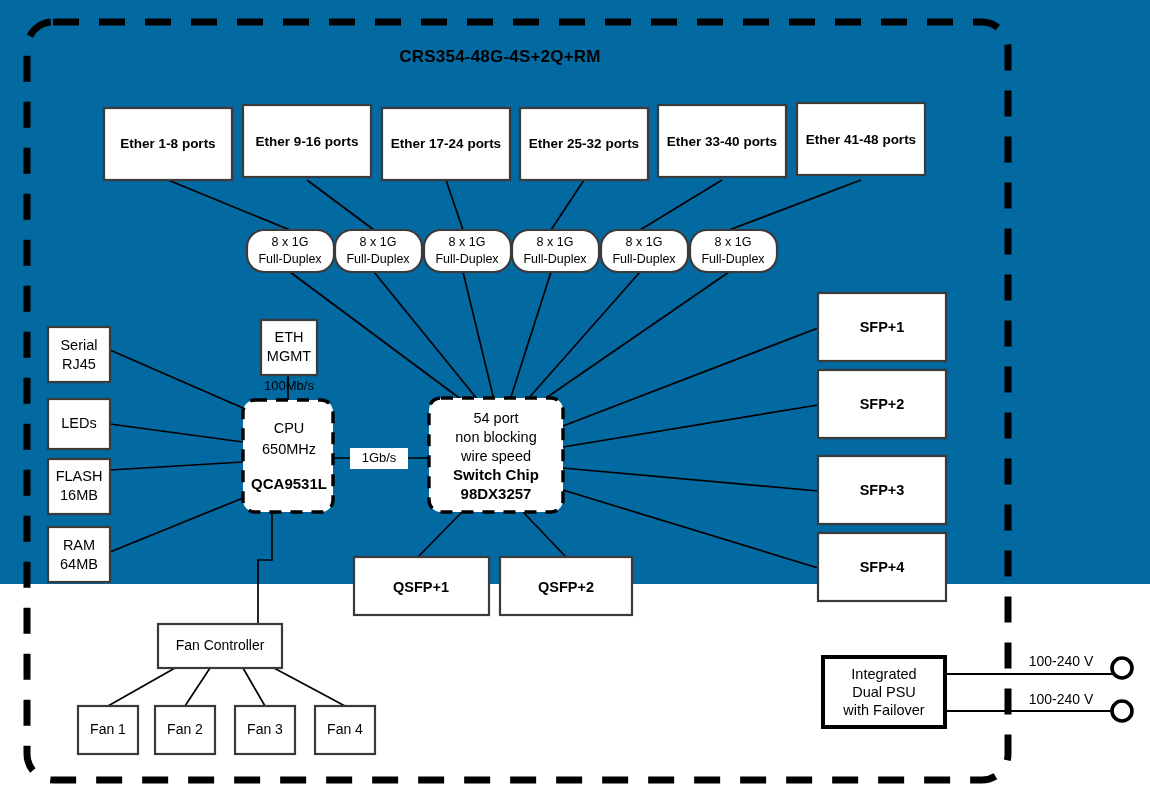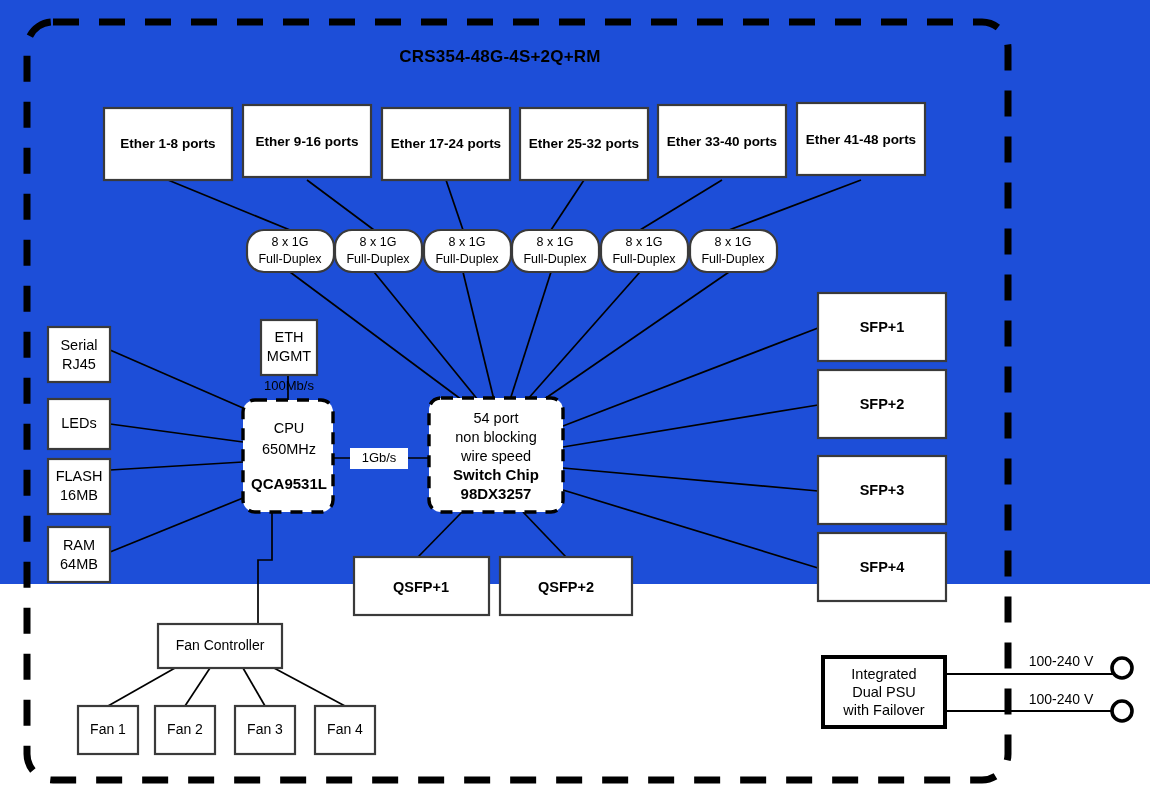--- a/index.html
+++ b/index.html
@@ -11,21 +11,21 @@
   body {
     font-family: "Liberation Sans", sans-serif;
     width: 1150px;
     height: 803px;
     overflow: hidden;
   }
   #diagram-root {
     position: relative;
     width: 1150px;
     height: 584px;
-    background: #1d4ed8;
+    background: #0369a1;
   }
   svg#diagram {
     display: block;
     width: 1150px;
     height: 803px;
   }
   .boundary {
     fill: none;
     stroke: #000000;
     stroke-width: 7;

